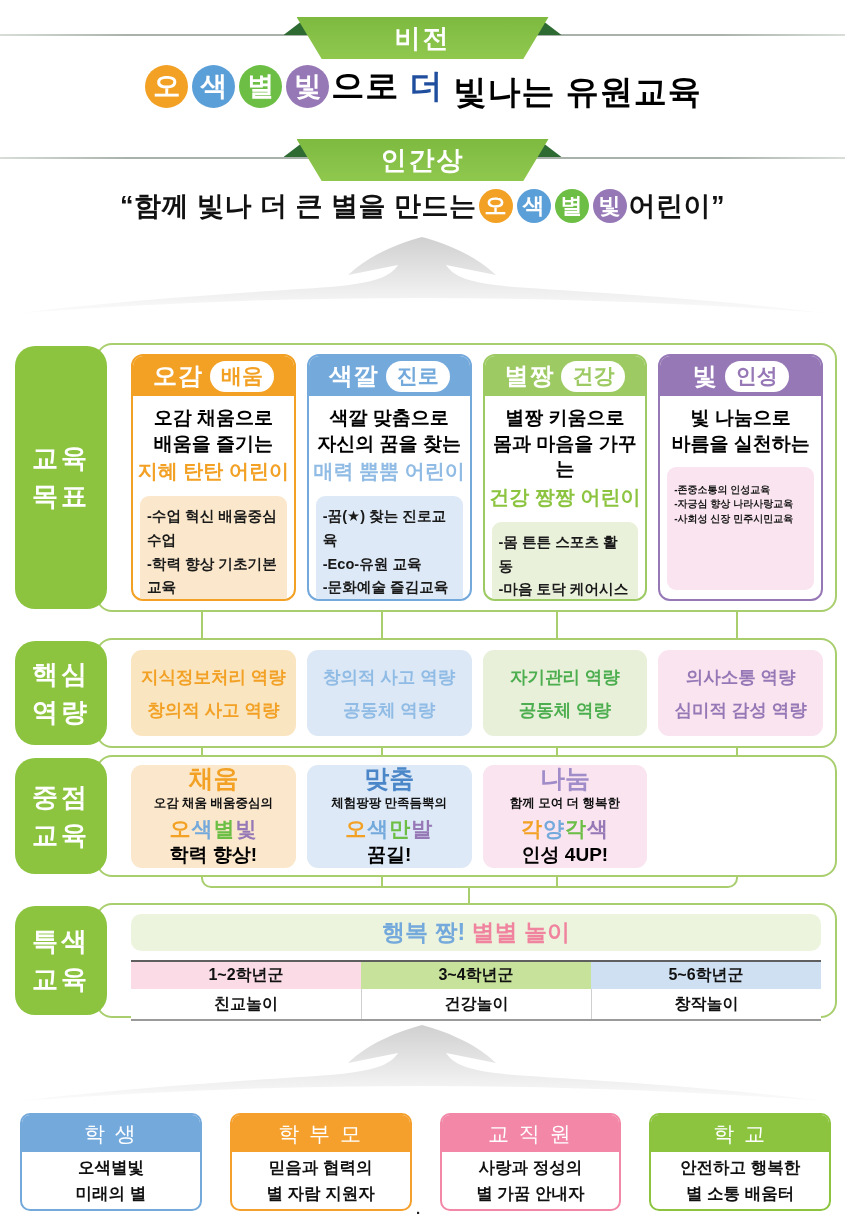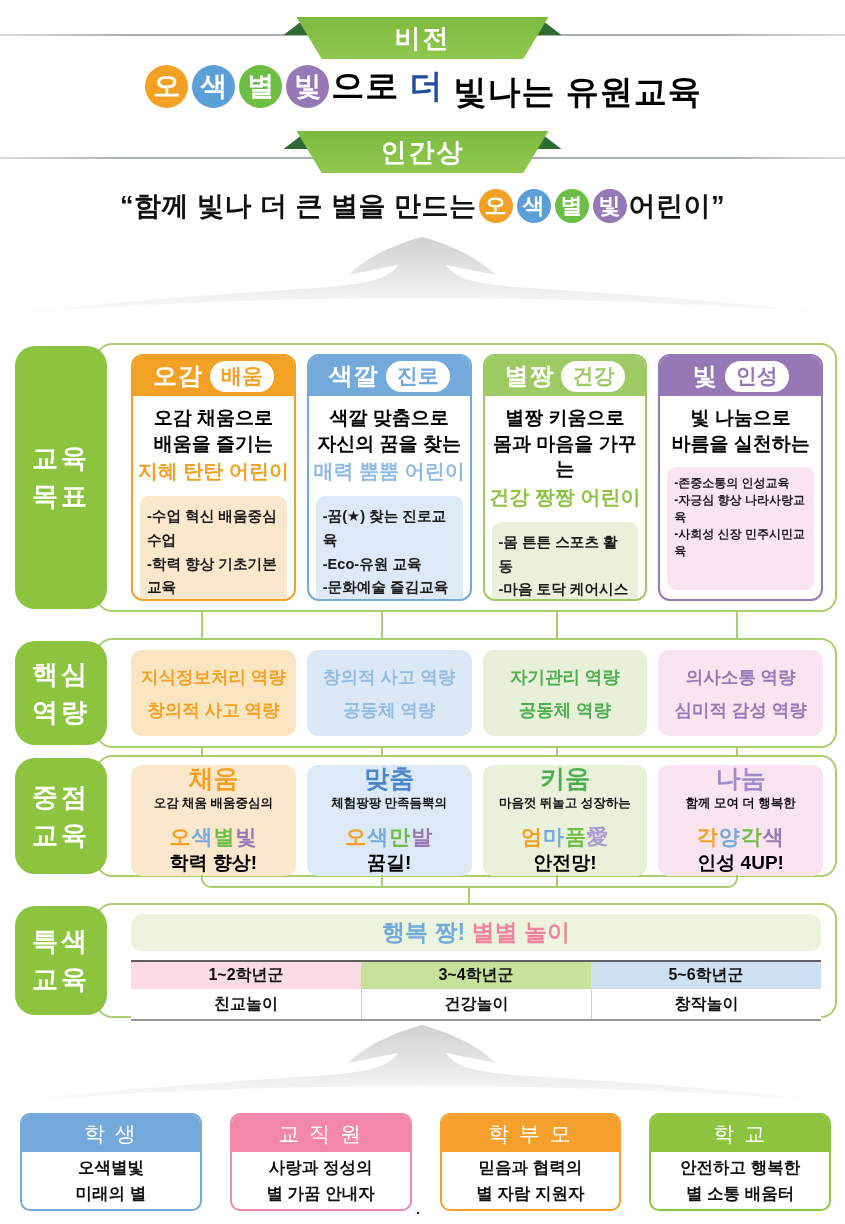--- a/index.html
+++ b/index.html
@@ -40,29 +40,29 @@
   .cols{position:absolute;top:9px;bottom:9px;left:33px;right:12px;display:grid;grid-template-columns:repeat(4,1fr);gap:11px;}
   .gcol{border:2px solid;border-radius:12px;background:#fff;display:flex;flex-direction:column;overflow:hidden;}
   .gcol-head{height:40px;flex:0 0 40px;display:flex;align-items:center;justify-content:center;gap:7px;}
   .gcol-name{color:#fff;font-size:24px;font-weight:800;letter-spacing:1px;}
   .gcol-pill{background:#fff;border-radius:999px;padding:1px 11px 2px;font-size:21px;font-weight:800;}
   .gcol-desc{text-align:center;padding:9px 2px 5px;}
   .gcol-desc .dl{font-size:19px;font-weight:800;line-height:1.35;color:#000;}
   .gcol-slogan{font-size:20px;font-weight:800;margin-top:2px;}
   .gcol-list{flex:1;margin:6px 7px 9px;border-radius:9px;padding:9px 7px;font-size:14.6px;font-weight:600;
     line-height:1.62;color:#1a1a1a;text-align:left;}
-  .gcol-list.tight{line-height:1.42;font-size:12px;padding-top:8px;}
+  .gcol-list.tight{line-height:1.42;font-size:10px;padding-top:16px;}
 
   
   .boxes{position:absolute;top:10px;bottom:10px;left:33px;right:12px;display:grid;grid-template-columns:repeat(4,1fr);gap:11px;}
   .cbox{border-radius:11px;display:flex;flex-direction:column;align-items:center;justify-content:center;gap:9px;
         font-size:17.5px;font-weight:800;}
   .fbox{border-radius:11px;display:flex;flex-direction:column;align-items:center;justify-content:center;text-align:center;}
   .f-title{font-size:25px;font-weight:800;line-height:1.05;}
-  .f-sub{font-size:12.5px;font-weight:700;color:#111;margin:4px 0 12px;}
+  .f-sub{font-size:12.5px;font-weight:700;color:#111;margin:4px 0 4px;}
   .f-word{font-size:21px;font-weight:800;letter-spacing:1px;line-height:1.2;}
   .f-tag{font-size:19px;font-weight:900;color:#000;margin-top:1px;}
 
   
   .sp-banner{position:absolute;top:9px;left:33px;right:14px;height:37px;background:#edf4de;border-radius:10px;
     display:flex;align-items:center;justify-content:center;font-size:23px;font-weight:800;white-space:pre;}
   .sp-table{position:absolute;top:55px;left:33px;right:14px;}
   .tbl-head{display:grid;grid-template-columns:1fr 1fr 1fr;border-top:2.5px solid #5f5f5f;}
   .tbl-head .cell{height:27px;display:flex;align-items:center;justify-content:center;font-size:16px;font-weight:800;color:#111;}
   .tbl-row{display:grid;grid-template-columns:1fr 1fr 1fr;border-bottom:2px solid #9a9a9a;}
@@ -104,21 +104,21 @@
         <span class="circle big" style="background: rgb(150, 120, 182);">빛</span>
       </span>
     <span id="title-segments" style="display:flex;align-items:center;">
         <span class="title-seg" style="color: rgb(0, 0, 0);">으로 </span>
         <span class="title-seg" style="color: rgb(31, 78, 158);">더</span>
         <span class="title-seg" style="color: rgb(0, 0, 0); margin-top: 12px;"> 빛나는 유원교육</span>
       </span>
   </div>
 
   <div class="rule" style="top:157px"></div>
-  <div class="ribbon" style="top:131px">
+  <div class="ribbon" style="top:139px">
     <div class="fold l"></div>
     <div class="fold r"></div>
     <div class="band">인간상</div>
   </div>
 
   <div class="title-row" style="top:186px;height:40px">
     <span class="quote-seg">“함께 빛나 더 큰 별을 만드는</span>
     <span id="quote-circles" style="display:flex;align-items:center;">
         <span class="circle small" style="background: rgb(242, 161, 37);">오</span>
         <span class="circle small" style="background: rgb(91, 159, 216);">색</span>
@@ -257,26 +257,20 @@
             <div class="f-sub">오감 채움 배움중심의</div>
             <div class="f-word"><span style="color: rgb(242, 161, 37);">오</span><span style="color: rgb(116, 169, 220);">색</span><span style="color: rgb(108, 190, 69);">별</span><span style="color: rgb(150, 120, 182);">빛</span></div>
             <div class="f-tag">학력 향상!</div>
           </div>
           <div class="fbox" style="background: rgb(221, 233, 246);">
             <div class="f-title" style="color: rgb(74, 134, 200);">맞춤</div>
             <div class="f-sub">체험팡팡 만족듬뿍의</div>
             <div class="f-word"><span style="color: rgb(242, 161, 37);">오</span><span style="color: rgb(116, 169, 220);">색</span><span style="color: rgb(108, 190, 69);">만</span><span style="color: rgb(150, 120, 182);">발</span></div>
             <div class="f-tag">꿈길!</div>
           </div>
-          <div class="fbox" style="background: rgb(234, 241, 219);">
-            <div class="f-title" style="color: rgb(76, 174, 79);">키움</div>
-            <div class="f-sub">마음껏 뛰놀고 성장하는</div>
-            <div class="f-word"><span style="color: rgb(242, 161, 37);">엄</span><span style="color: rgb(116, 169, 220);">마</span><span style="color: rgb(108, 190, 69);">품</span><span style="color: rgb(169, 155, 208);">愛</span></div>
-            <div class="f-tag">안전망!</div>
-          </div>
           <div class="fbox" style="background: rgb(249, 228, 239);">
             <div class="f-title" style="color: rgb(160, 140, 200);">나눔</div>
             <div class="f-sub">함께 모여 더 행복한</div>
             <div class="f-word"><span style="color: rgb(242, 161, 37);">각</span><span style="color: rgb(116, 169, 220);">양</span><span style="color: rgb(108, 190, 69);">각</span><span style="color: rgb(150, 120, 182);">색</span></div>
             <div class="f-tag">인성 4UP!</div>
           </div>
         </div>
     </div>
     <div class="sec-label">
       <div>중점</div>
@@ -322,34 +316,34 @@
   </svg>
 
   <div class="stake" id="stakeholders">
       <div class="scard" style="border-color: rgb(116, 169, 220);">
         <div class="s-head" style="background: rgb(116, 169, 220);">학 생</div>
         <div class="s-body">
           <div>오색별빛</div>
           <div>미래의 별</div>
         </div>
       </div>
+      <div class="scard" style="border-color: rgb(245, 160, 45);">
+        <div class="s-head" style="background: rgb(245, 160, 45);">학 부 모</div>
+        <div class="s-body">
+          <div>믿음과 협력의</div>
+          <div>별 자람 지원자</div>
+        </div>
+      </div>
       <div class="scard" style="border-color: rgb(242, 135, 168);">
         <div class="s-head" style="background: rgb(242, 135, 168);">교 직 원</div>
         <div class="s-body">
           <div>사랑과 정성의</div>
           <div>별 가꿈 안내자</div>
         </div>
       </div>
-      <div class="scard" style="border-color: rgb(245, 160, 45);">
-        <div class="s-head" style="background: rgb(245, 160, 45);">학 부 모</div>
-        <div class="s-body">
-          <div>믿음과 협력의</div>
-          <div>별 자람 지원자</div>
-        </div>
-      </div>
       <div class="scard" style="border-color: rgb(140, 196, 64);">
         <div class="s-head" style="background: rgb(140, 196, 64);">학 교</div>
         <div class="s-body">
           <div>안전하고 행복한</div>
           <div>별 소통 배움터</div>
         </div>
       </div>
     </div>
 
   <div class="stray-dot">.</div>

